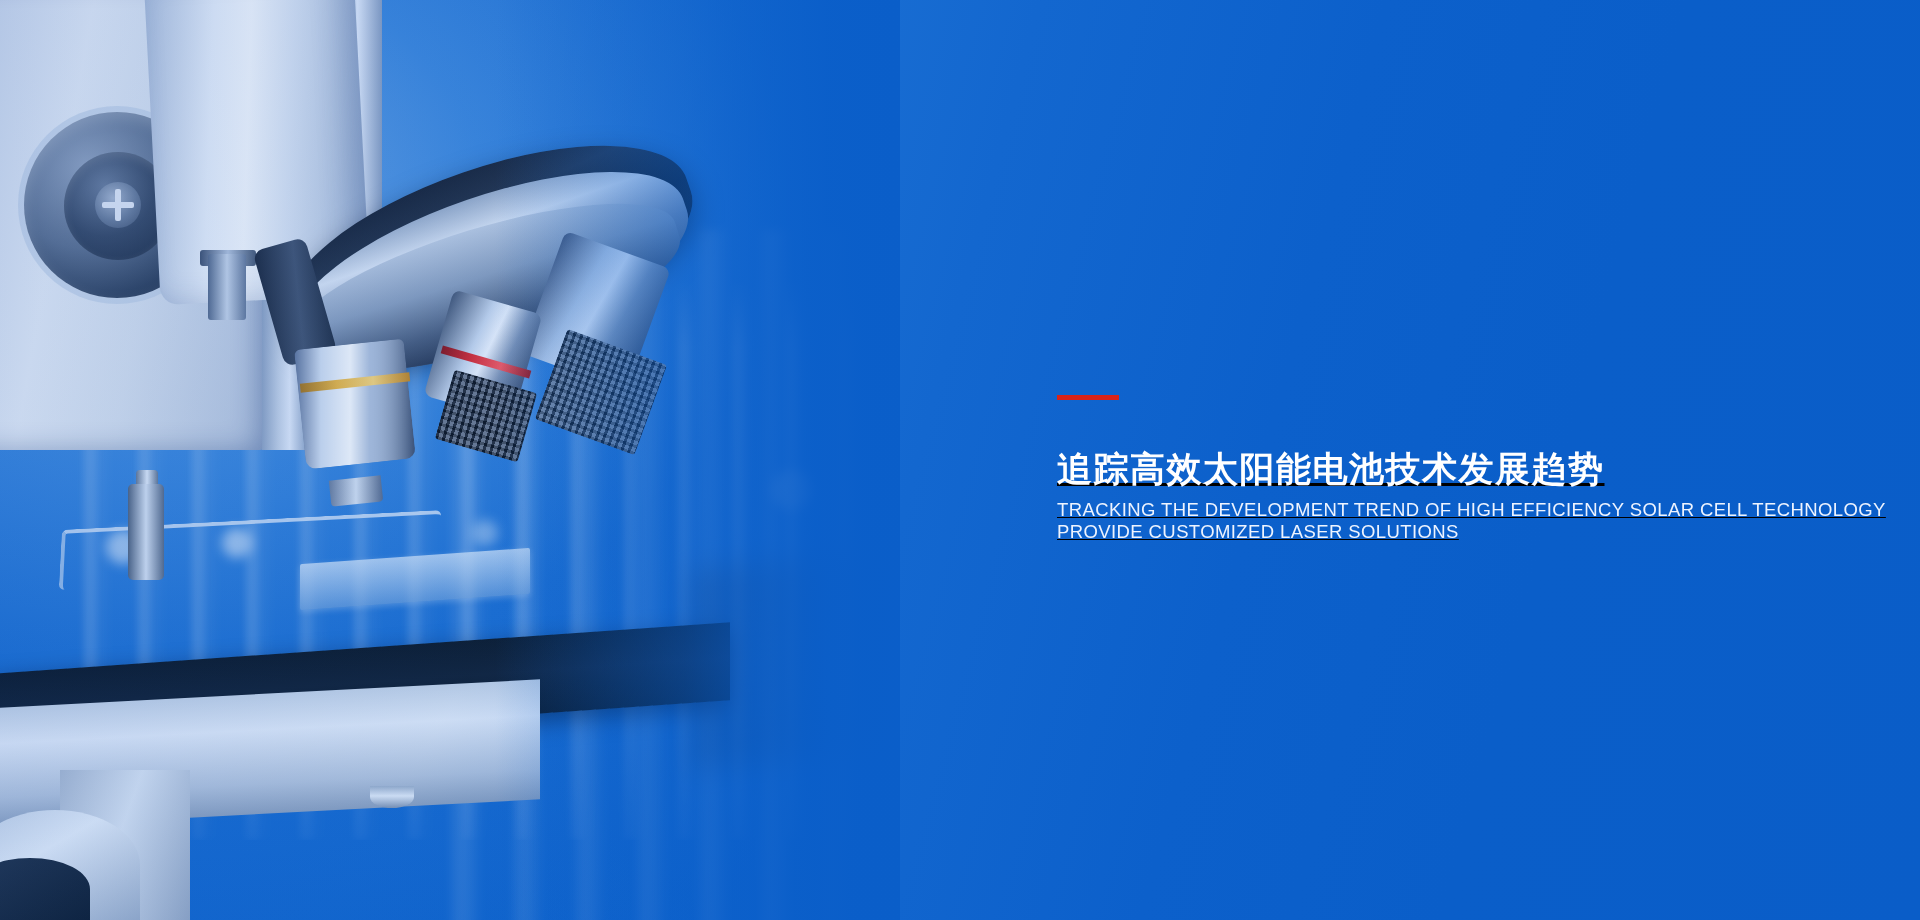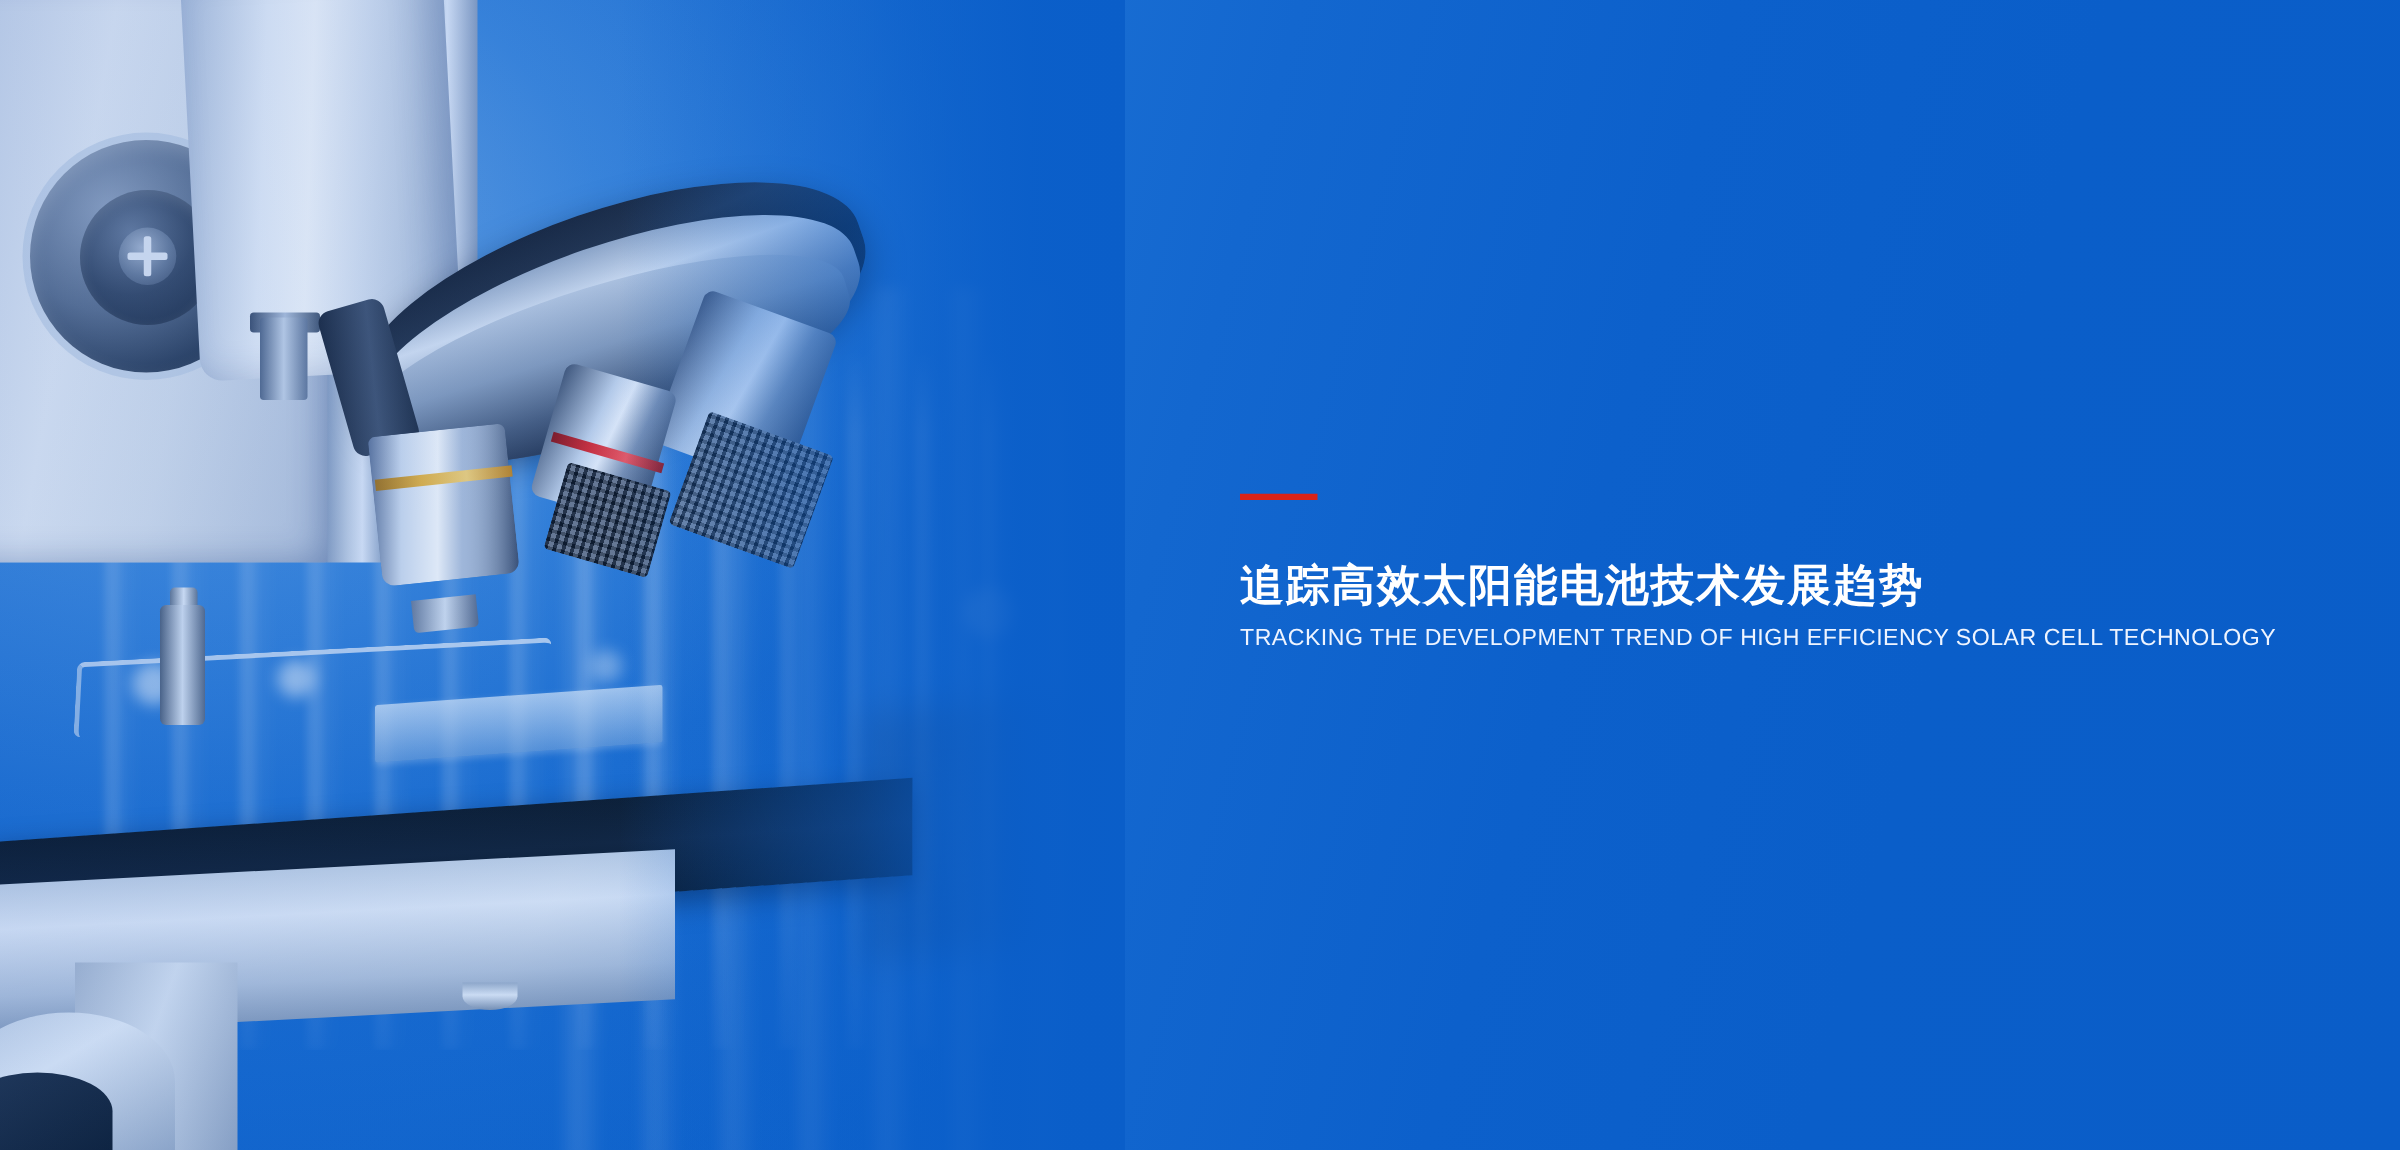--- a/index.html
+++ b/index.html
@@ -333,23 +333,24 @@
   }
   .photo-tint {
     position:absolute; inset:0;
     background:linear-gradient(120deg, rgba(12,80,190,0.18) 0%, rgba(10,94,201,0.12) 60%, rgba(10,94,201,0.30) 100%);
     pointer-events:none;
   }
 
   
   .copy {
     position:absolute;
-    left:992px;
+    left:1057px;
     top:395px;
     width:840px;
+    text-decoration:underline;
   }
   .accent-rule {
     width:62px; height:5px;
     background:#d92318;
     margin-bottom:50px;
   }
   .subhead {
     font-size:35px;
     font-weight:bold;
     color:#ffffff;
@@ -438,15 +439,16 @@
     <div class="base-dark"></div>
 
     <div class="photo-tint"></div>
     <div class="photo-fade"></div>
   </div>
 
   <div class="copy">
     <div class="accent-rule"></div>
     <div class="subhead">追踪高效太阳能电池技术发展趋势</div>
     <div class="eng">TRACKING THE DEVELOPMENT TREND OF HIGH EFFICIENCY SOLAR CELL TECHNOLOGY</div>
+    <div class="eng last">PROVIDE CUSTOMIZED LASER SOLUTIONS</div>
   </div>
 
 </div>
 
 </body></html>

